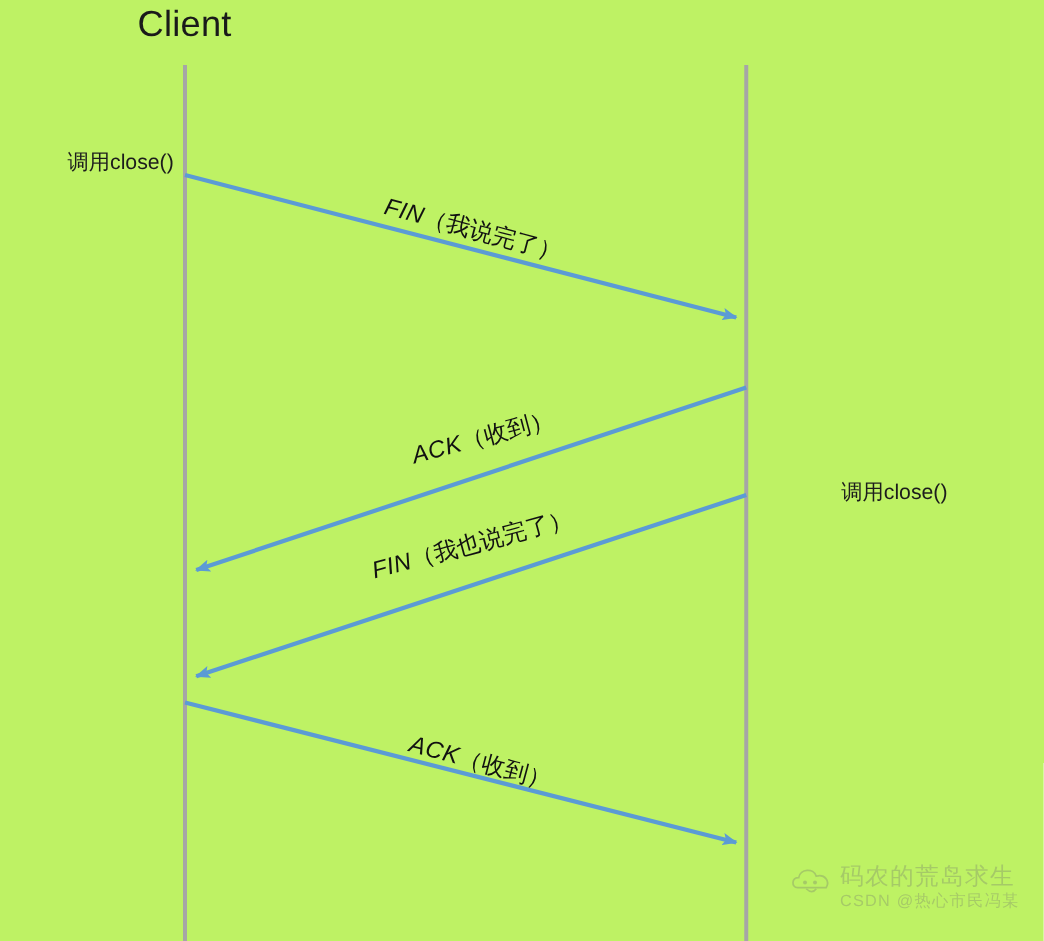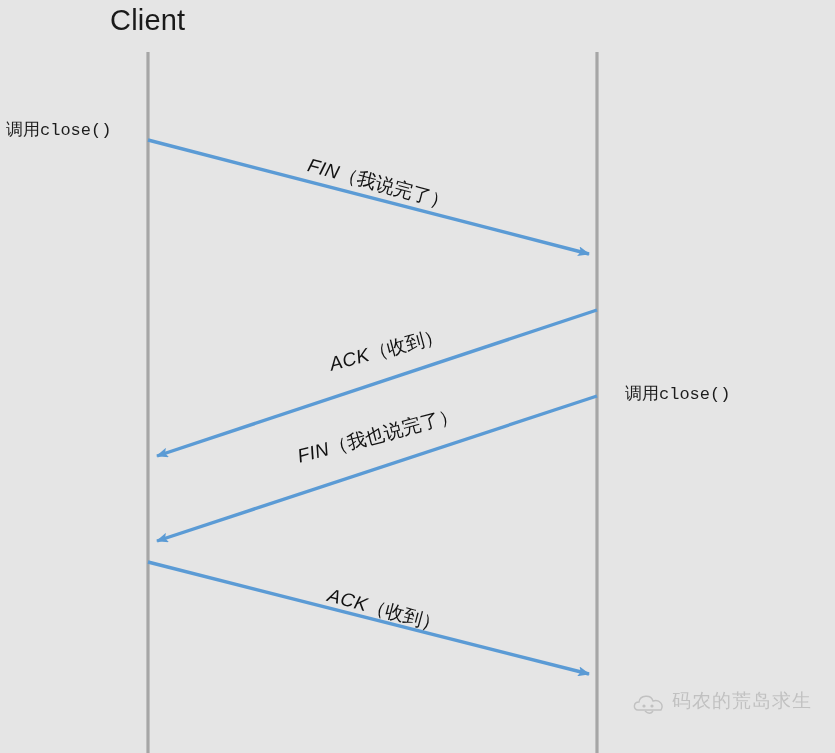--- a/index.html
+++ b/index.html
@@ -4,21 +4,21 @@
 <style>
   html, body {
     margin: 0;
     padding: 0;
     background: #ffffff;
   }
   #canvas {
     position: relative;
     width: 835px;
     height: 753px;
-    background: #e5e5e5;
+    background: #bef264;
     overflow: hidden;
     font-family: "Liberation Sans", "DejaVu Sans", sans-serif;
   }
   svg.layer {
     position: absolute;
     left: 0;
     top: 0;
     width: 835px;
     height: 753px;
   }
@@ -31,22 +31,23 @@
     white-space: nowrap;
     letter-spacing: 0.2px;
   }
   #actor-client { left: 110px; top: 4px; }
   #actor-server { left: 543px; top: 4px; }
 
   .note {
     position: absolute;
     font-size: 17px;
     color: #1c1c1c;
-    font-family: Liberation Mono, monospace;
+    font-family: Liberation Sans, sans-serif;
     white-space: nowrap;
+    margin-left: 48px;
   }
   #note-client-close { left: 6px;  top: 118px; }
   #note-eof        { left: 613px; top: 258px; }
   #note-server-close { left: 625px; top: 382px; }
 
   .msg-label {
     position: absolute;
     font-size: 19px;
     color: #111111;
     font-family: "Liberation Sans", "DejaVu Sans", sans-serif;
@@ -130,15 +131,16 @@
   </div>
 
   <div id="watermark">
     <svg id="wm-logo" width="36" height="32" viewBox="0 0 36 32" xmlns="http://www.w3.org/2000/svg">
       <path d="M6 20 C1 20 1 12 7 12 C8 5 19 4 21 11 C28 9 32 15 29 20 Z" fill="none" stroke="#6f6f6f" stroke-width="1.4"></path>
       <circle cx="12" cy="16" r="1.6" fill="#6f6f6f"></circle>
       <circle cx="20" cy="16" r="1.6" fill="#6f6f6f"></circle>
       <path d="M13 21 C16 24 19 24 21 21" fill="none" stroke="#6f6f6f" stroke-width="1.4"></path>
     </svg>
     <div class="wm-row" id="wm-title">码农的荒岛求生</div>
+    <div class="wm-row" id="wm-sub">CSDN @热心市民冯某</div>
   </div>
 
 </div>
 
 </body></html>

